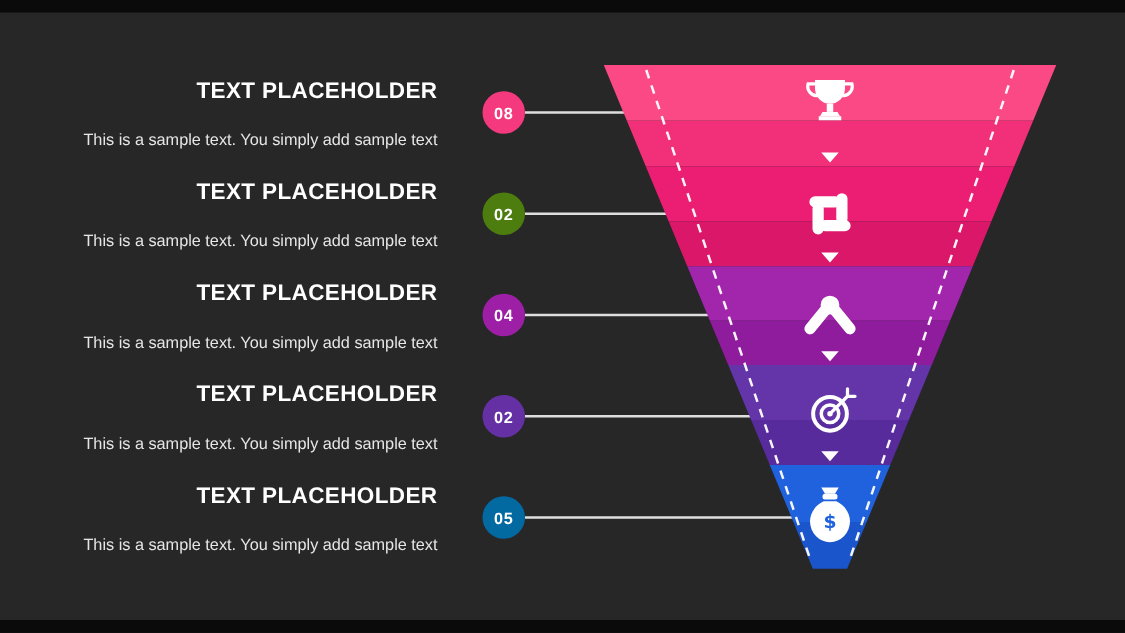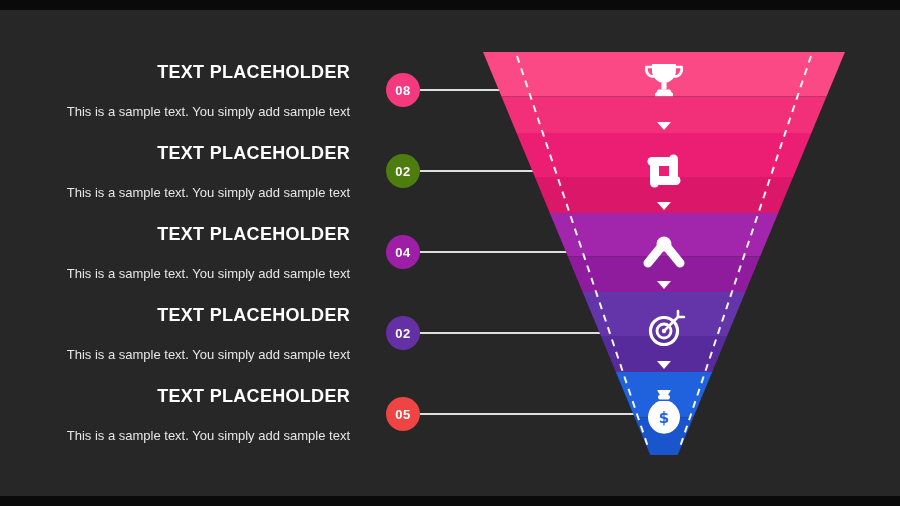--- a/index.html
+++ b/index.html
@@ -137,18 +137,18 @@
     <div class="badge" style="background-color: rgb(102, 48, 165);">
       <span>02</span>
     </div>
   </div>
 
   <div class="row" style="top:387px">
     <div class="row-text">
       <div class="row-title">TEXT PLACEHOLDER</div>
       <div class="row-desc">This is a sample text. You simply add sample text</div>
     </div>
-    <div class="badge" style="background-color: #ef4444;">
+    <div class="badge" style="background-color: #0369a1;">
       <span>05</span>
     </div>
   </div>
 
 </div>
 
 </body></html>

